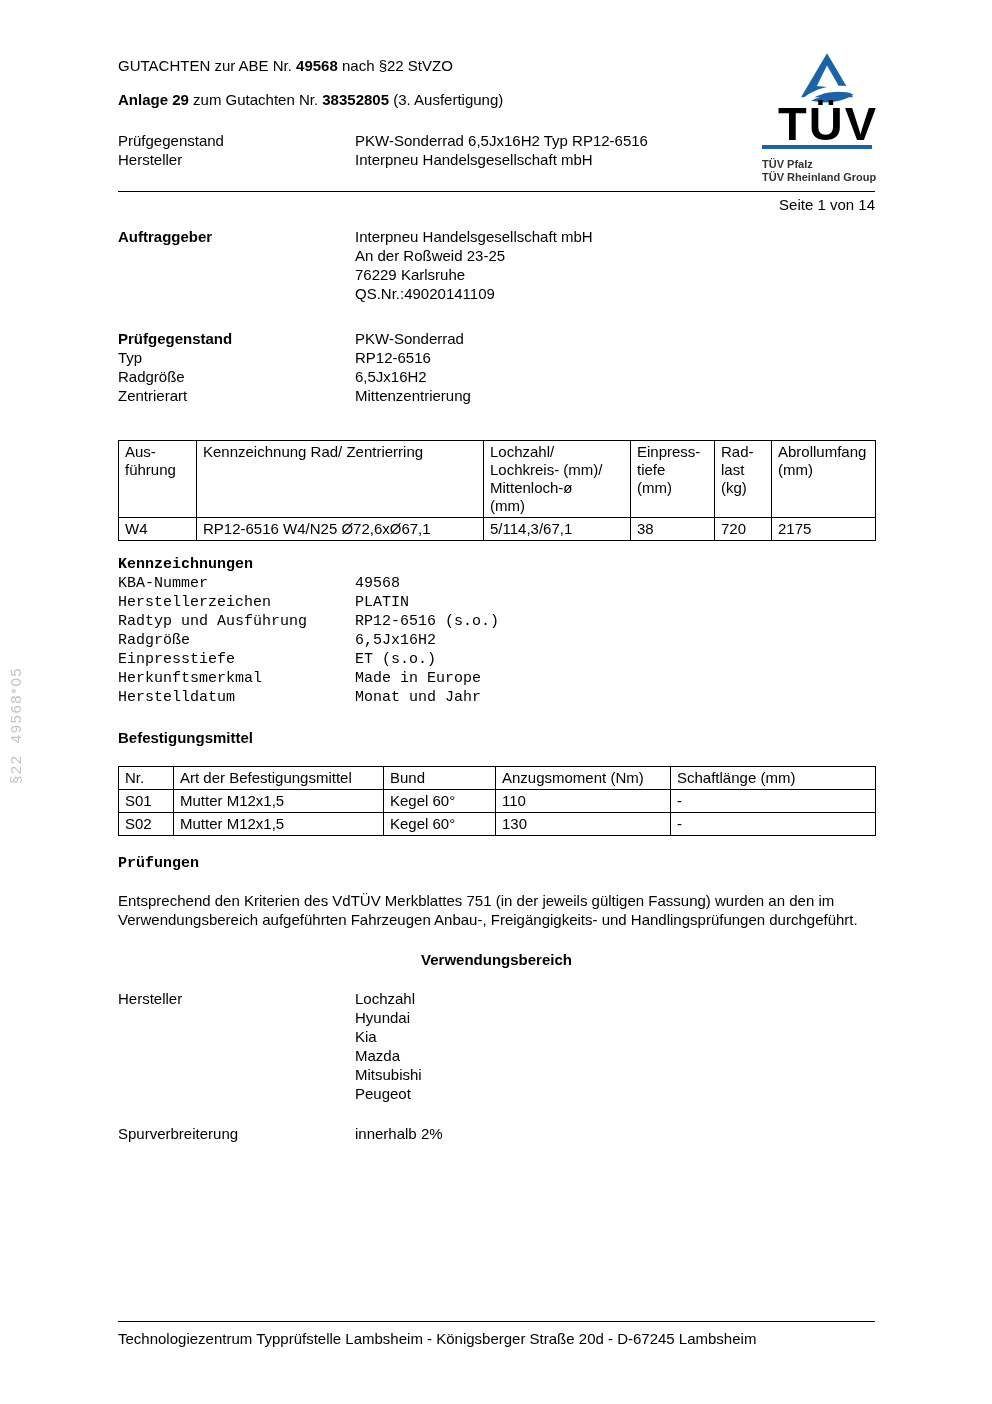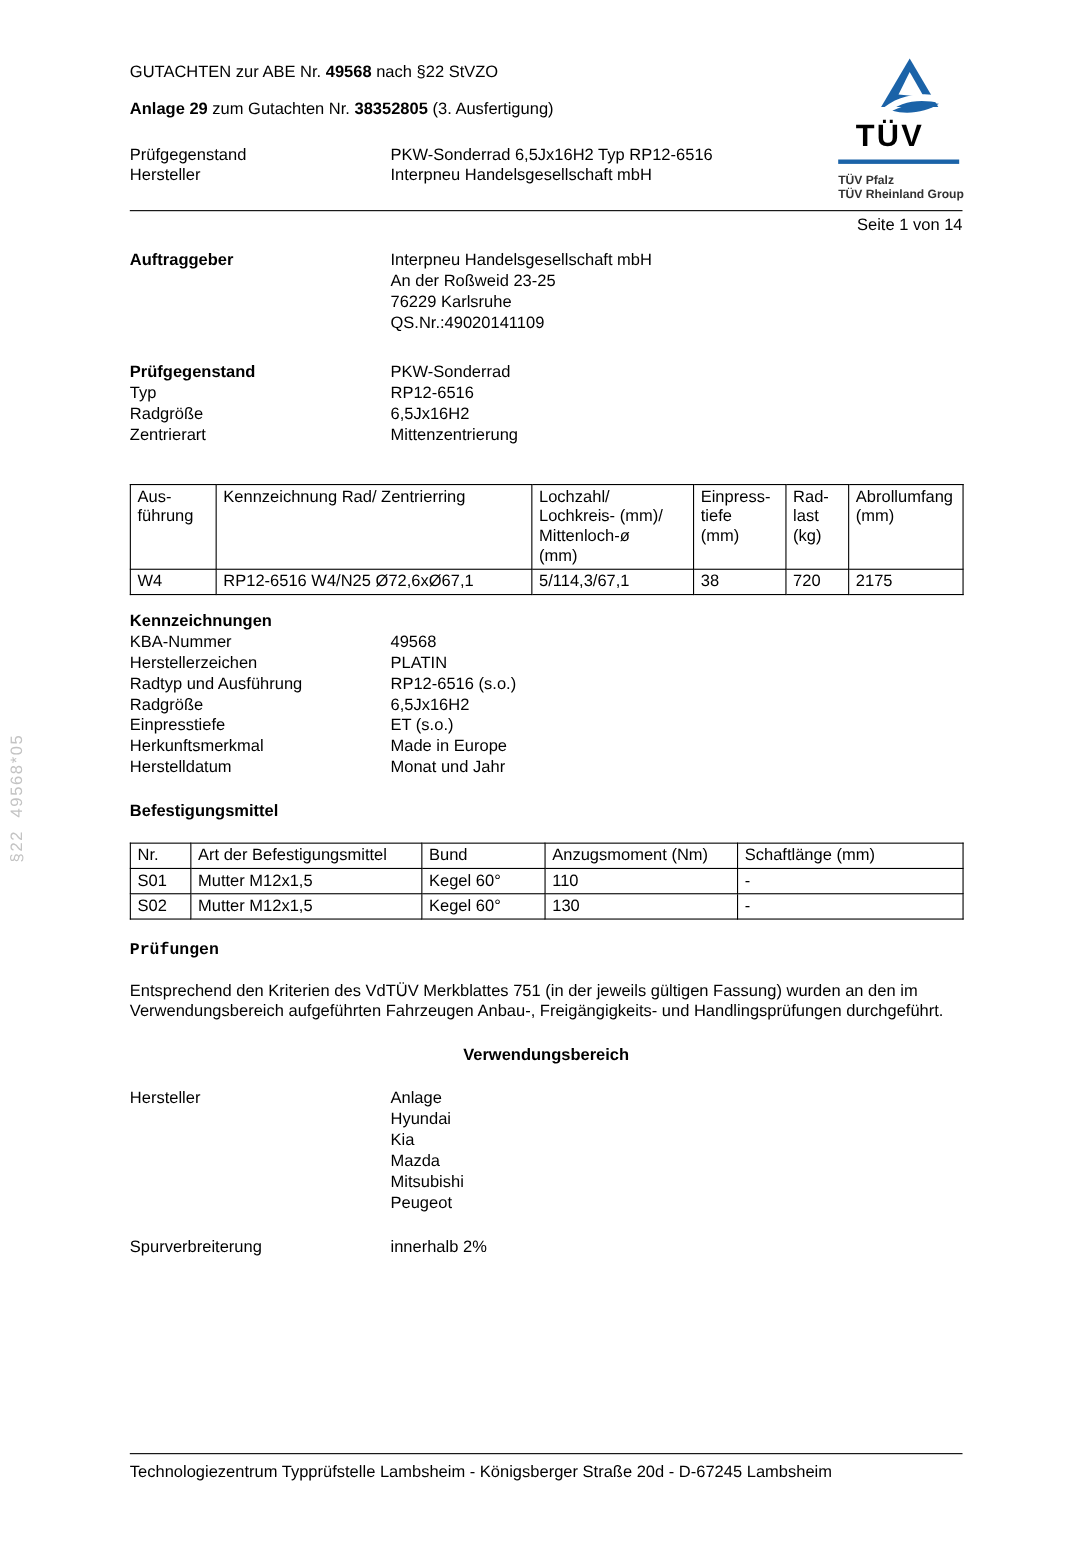--- a/index.html
+++ b/index.html
@@ -15,21 +15,21 @@
   .b{font-weight:bold;}
   .mt15{margin-top:15px;}
   .kv{display:flex;}
   .kv .k{width:237px;flex:none;}
   .kv .v{flex:1;}
   .rule{border-top:1.5px solid #000;height:0;}
   .seite{text-align:right;padding-top:3px;}
   
   .logo{position:absolute;left:762px;top:52px;width:116px;}
   .logo .tri{display:block;margin-left:36px;width:58px;height:52px;}
-  .logo .tuv{font-size:28px;line-height:36px;font-weight:bold;letter-spacing:2px;margin:2px 0 0 16px;color:#000;}
+  .logo .tuv{font-size:47px;line-height:36px;font-weight:bold;letter-spacing:2px;margin:2px 0 0 16px;color:#000;}
   .logo .blueline{height:4px;width:110px;margin-top:3px;}
   .logo .org{font-size:11px;line-height:13px;font-weight:bold;color:#333;margin-top:9px;}
   
   table.doc{border-collapse:collapse;table-layout:fixed;width:757px;}
   table.doc td{border:1.5px solid #000;padding:2px 6px;vertical-align:top;white-space:pre-line;line-height:18px;}
   
   .watermark{
     position:absolute;left:6px;top:784px;
     transform:rotate(-90deg);transform-origin:0 0;
     color:#c3c3c3;font-size:15px;letter-spacing:1.5px;white-space:pre;
@@ -144,21 +144,21 @@
         <td>W4</td>
         <td>RP12-6516 W4/N25 Ø72,6xØ67,1</td>
         <td>5/114,3/67,1</td>
         <td>38</td>
         <td>720</td>
         <td>2175</td>
       </tr>
     </tbody>
       </table>
 
-    <div style="margin-top:14px;">
+    <div style="margin-top:14px;font-family:Liberation Mono, monospace;">
       <div class="b">Kennzeichnungen</div>
       <div class="kv">
         <div class="k">KBA-Nummer</div>
         <div class="v">49568</div>
       </div>
       <div class="kv">
         <div class="k">Herstellerzeichen</div>
         <div class="v">PLATIN</div>
       </div>
       <div class="kv">
@@ -219,21 +219,21 @@
       </table>
 
     <div class="b" style="margin-top:18px;font-family:Liberation Mono, monospace;">Prüfungen</div>
     <div class="para" style="margin-top:18px;">Entsprechend den Kriterien des VdTÜV Merkblattes 751 (in der jeweils gültigen Fassung) wurden an den im Verwendungsbereich aufgeführten Fahrzeugen Anbau-, Freigängigkeits- und Handlingsprüfungen durchgeführt.</div>
 
     <div class="b" style="margin-top:21px;text-align:center;">Verwendungsbereich</div>
 
     <div class="kv" style="margin-top:20px;">
       <div class="k">Hersteller</div>
       <div class="v spacer-list">
-        <div>Anlage</div>
+        <div>Lochzahl</div>
         <div>Hyundai</div>
         <div>Kia</div>
         <div>Mazda</div>
         <div>Mitsubishi</div>
         <div>Peugeot</div>
       </div>
     </div>
 
     <div class="kv" style="margin-top:21px;">
       <div class="k">Spurverbreiterung</div>

